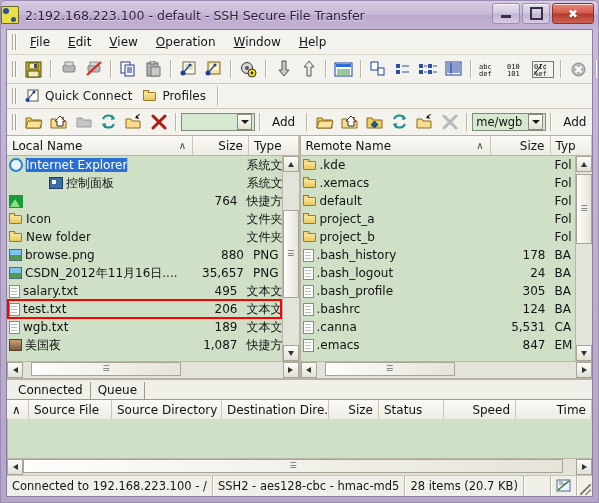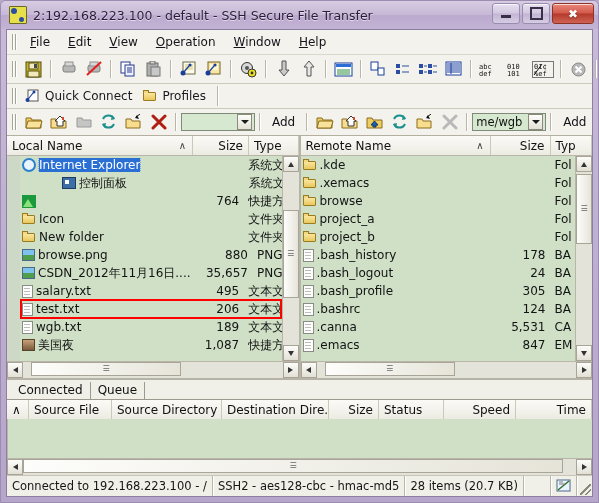--- a/index.html
+++ b/index.html
@@ -15,21 +15,21 @@
     width: 599px; height: 503px;
     box-sizing: border-box;
     background: linear-gradient(to bottom, #c9bcd8 0%, #beb0d0 45%, #b6a6ca 100%);
     border: 1px solid #9c8cb2;
     border-radius: 6px 6px 0 0;
   }
   
   .titlebar {
     position: absolute; left: 0; top: 0; right: 0; height: 28px;
     display: flex; align-items: center;
-    padding-left: 8px;
+    padding-left: 0;
     border-radius: 5px 5px 0 0;
     background: linear-gradient(to bottom, #d7cde2 0%, #c6b8d6 50%, #bbaace 51%, #c3b3d4 100%);
   }
   .app-icon {
     width: 16px; height: 16px; margin-right: 6px;
     position: relative; flex: none;
     background: #e8e04a;
     border: 1px solid #6a6a20;
     border-radius: 1px;
   }
@@ -564,21 +564,21 @@
         <div class="hdrrow">
           <div class="hcell" style="width:186px">
             <span>Local Name</span>
             <span class="sortmark">∧</span>
           </div>
           <div class="hcell num" style="width:56px">Size</div>
           <div class="hcell" style="flex:1 1 auto">
             <span>Type</span>
           </div>
         </div>
-        <div style="display:flex;flex:1 1 auto;min-height:0;margin-left:13px;">
+        <div style="display:flex;flex:1 1 auto;min-height:0;">
           <div class="listbody">
 
             <div id="local-rows">
                 <div class="row selected">
                   <div class="c-name" style="width: 186px;">
                     <span class="ie-ico"></span>
                     <span class="nm">Internet Explorer</span>
                   </div>
                   <div class="c-size" style="width: 56px;"></div>
                   <div class="c-type" style="flex: 1 1 auto;">系统文</div>
@@ -720,21 +720,21 @@
                   <div class="c-name" style="width: 190px;">
                     <span class="folder-ico"></span>
                     <span class="nm">.xemacs</span>
                   </div>
                   <div class="c-size" style="width: 60px;"></div>
                   <div class="c-type" style="flex: 1 1 auto;">Fol</div>
                 </div>
                 <div class="row">
                   <div class="c-name" style="width: 190px;">
                     <span class="folder-ico"></span>
-                    <span class="nm">browse</span>
+                    <span class="nm">default</span>
                   </div>
                   <div class="c-size" style="width: 60px;"></div>
                   <div class="c-type" style="flex: 1 1 auto;">Fol</div>
                 </div>
                 <div class="row">
                   <div class="c-name" style="width: 190px;">
                     <span class="folder-ico"></span>
                     <span class="nm">project_a</span>
                   </div>
                   <div class="c-size" style="width: 60px;"></div>

